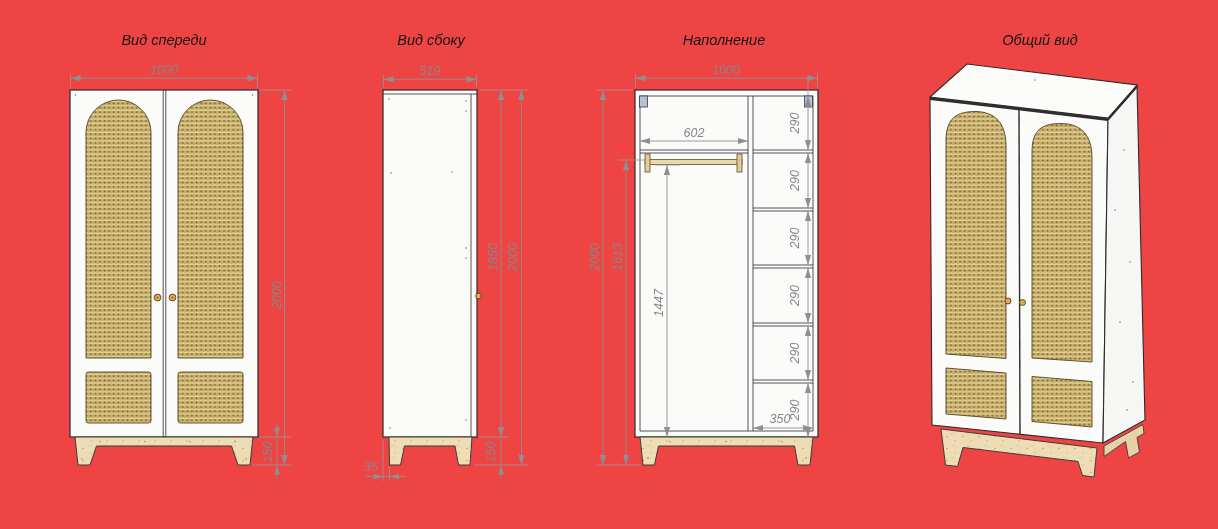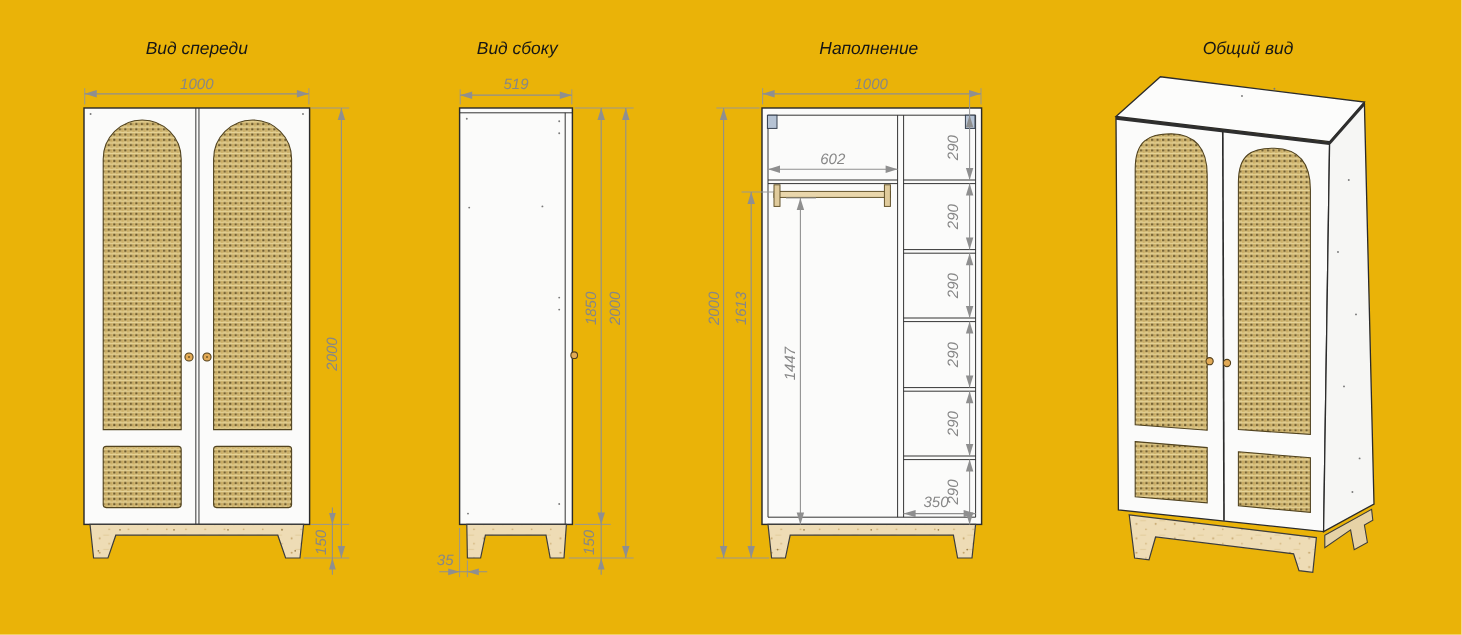--- a/index.html
+++ b/index.html
@@ -1,16 +1,16 @@
 <!DOCTYPE html>
 <html><head>
 <meta charset="utf-8">
 <style>
   html,body{margin:0;padding:0;background:#ffffff;}
-  .stage{position:relative;width:1218px;height:529px;background:#eab308;overflow:hidden;}
+  .stage{position:relative;width:1218px;height:529px;background:#ef4444;overflow:hidden;}
   svg{display:block;}
   .title{font:italic 14.5px "Liberation Sans","DejaVu Sans",sans-serif;fill:#161616;text-anchor:middle;}
   .dimtxt{font:italic 12.5px "Liberation Sans","DejaVu Sans",sans-serif;fill:#878787;text-anchor:middle;}
   .body{fill:#fbfbfa;stroke:#2b2b2b;stroke-width:1.2;}
   .thin{stroke:#2b2b2b;stroke-width:0.8;fill:none;}
   .dim{stroke:#8f8f8f;stroke-width:0.9;fill:none;}
   .ext{stroke:#979797;stroke-width:0.8;fill:none;}
   .tri{fill:#8f8f8f;stroke:none;}
   .panel{stroke:#51431f;stroke-width:0.9;}
   .base{stroke:#3c3c3c;stroke-width:1;}

